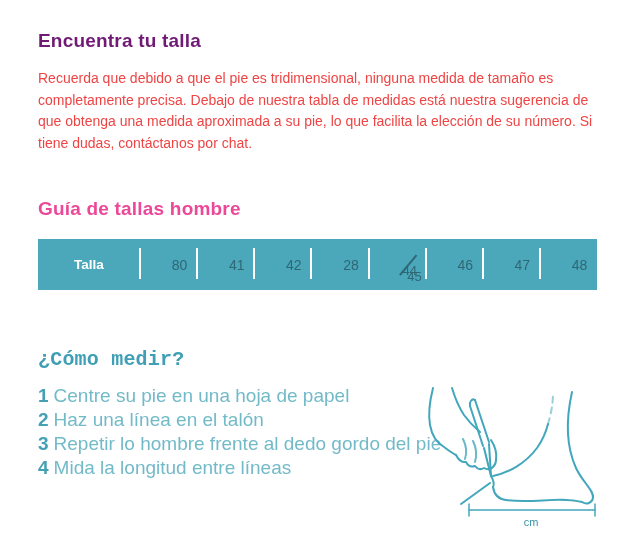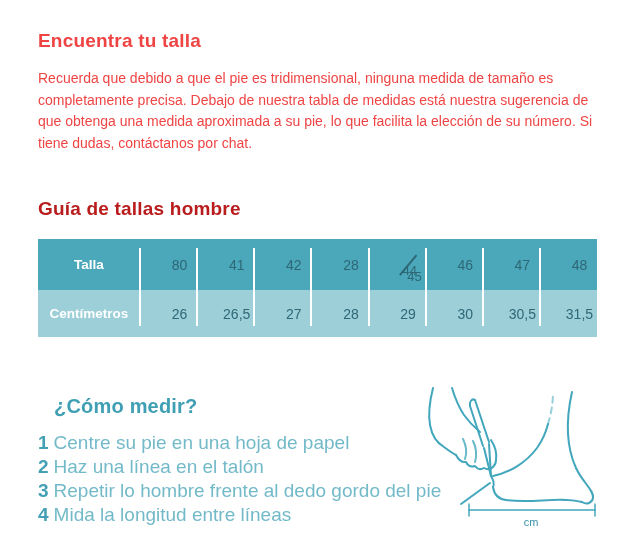--- a/index.html
+++ b/index.html
@@ -5,45 +5,45 @@
   html,body{margin:0;padding:0;}
   body{
     width:643px;height:540px;background:#ffffff;
     font-family:"Liberation Sans","DejaVu Sans",sans-serif;
     overflow:hidden;
   }
   .page{position:relative;width:643px;height:540px;}
   .content{padding:30px 31px 0 38px;}
 
   .h-title{
-    margin:0 0 16px 0;font-size:19px;font-weight:700;color:#ef4444;letter-spacing:.2px;
+    margin:0 0 16px 0;font-size:19px;font-weight:700;color:#701a75;letter-spacing:.2px;
   }
   .intro-text{
     margin:0;max-width:578px;font-size:14px;line-height:21.5px;color:#ef4444;
   }
-  .h-guide{margin:44px 0 0 0;font-size:19px;font-weight:700;color:#b91c1c;letter-spacing:.2px;}
+  .h-guide{margin:44px 0 0 0;font-size:19px;font-weight:700;color:#ec4899;letter-spacing:.2px;}
 
   
   .size-table{position:relative;width:559px;margin-top:19px;}
   .trow{display:grid;grid-template-columns:102px repeat(8,1fr);gap:22px;}
   .trow.header-row{height:51px;background:#4ba7ba;}
   .trow.cm-row{height:47px;background:#9ccfd8;}
   .cell{display:flex;align-items:center;justify-content:center;font-size:14px;color:#2e6876;}
   .label-cell{color:#ffffff;font-weight:700;font-size:13.5px;}
   .divider{position:absolute;top:9px;bottom:11px;width:2px;background:#ffffff;}
   .d1{left:101px}.d2{left:158px}.d3{left:215px}.d4{left:272px}
   .d5{left:330px}.d6{left:387px}.d7{left:444px}.d8{left:501px}
   .split-cell{position:relative;}
   .split-top{position:absolute;left:12px;top:24px;font-size:13px;}
   .split-bottom{position:absolute;right:4px;bottom:6px;font-size:13px;}
   .split-slash{position:absolute;left:50%;top:50%;width:26px;height:1.5px;background:#2e6876;
     transform:translate(-50%,-50%) rotate(-50deg);}
 
   
-  .h-how{margin:58px 0 0 16px;font-size:20px;font-weight:700;color:#3f9fb4;letter-spacing:.2px;}
+  .h-how{margin:58px 0 0 0;font-size:20px;font-weight:700;color:#3f9fb4;letter-spacing:.2px;font-family:Liberation Mono, monospace;}
   .steps{margin-top:13px;}
   .step{font-size:19px;line-height:24px;color:#73bac9;}
   .step-num{color:#44a0b5;font-weight:700;margin-right:5px;}
 
   
   .illus{position:absolute;left:403px;top:384px;width:238px;height:150px;}
   .illus svg{display:block;}
 </style>
 </head>
 <body>
@@ -64,31 +64,20 @@
         <div class="cell">42</div>
         <div class="cell">28</div>
         <div class="cell split-cell">
           <span class="split-top">44</span>
           <span class="split-slash"></span>
           <span class="split-bottom">45</span>
         </div>
         <div class="cell">46</div>
         <div class="cell">47</div>
         <div class="cell">48</div>
-      </div>
-      <div class="trow cm-row">
-        <div class="cell label-cell">Centímetros</div>
-        <div class="cell">26</div>
-        <div class="cell">26,5</div>
-        <div class="cell">27</div>
-        <div class="cell">28</div>
-        <div class="cell">29</div>
-        <div class="cell">30</div>
-        <div class="cell">30,5</div>
-        <div class="cell">31,5</div>
       </div>
       <div class="divider d1"></div>
       <div class="divider d2"></div>
       <div class="divider d3"></div>
       <div class="divider d4"></div>
       <div class="divider d5"></div>
       <div class="divider d6"></div>
       <div class="divider d7"></div>
       <div class="divider d8"></div>
     </div>

